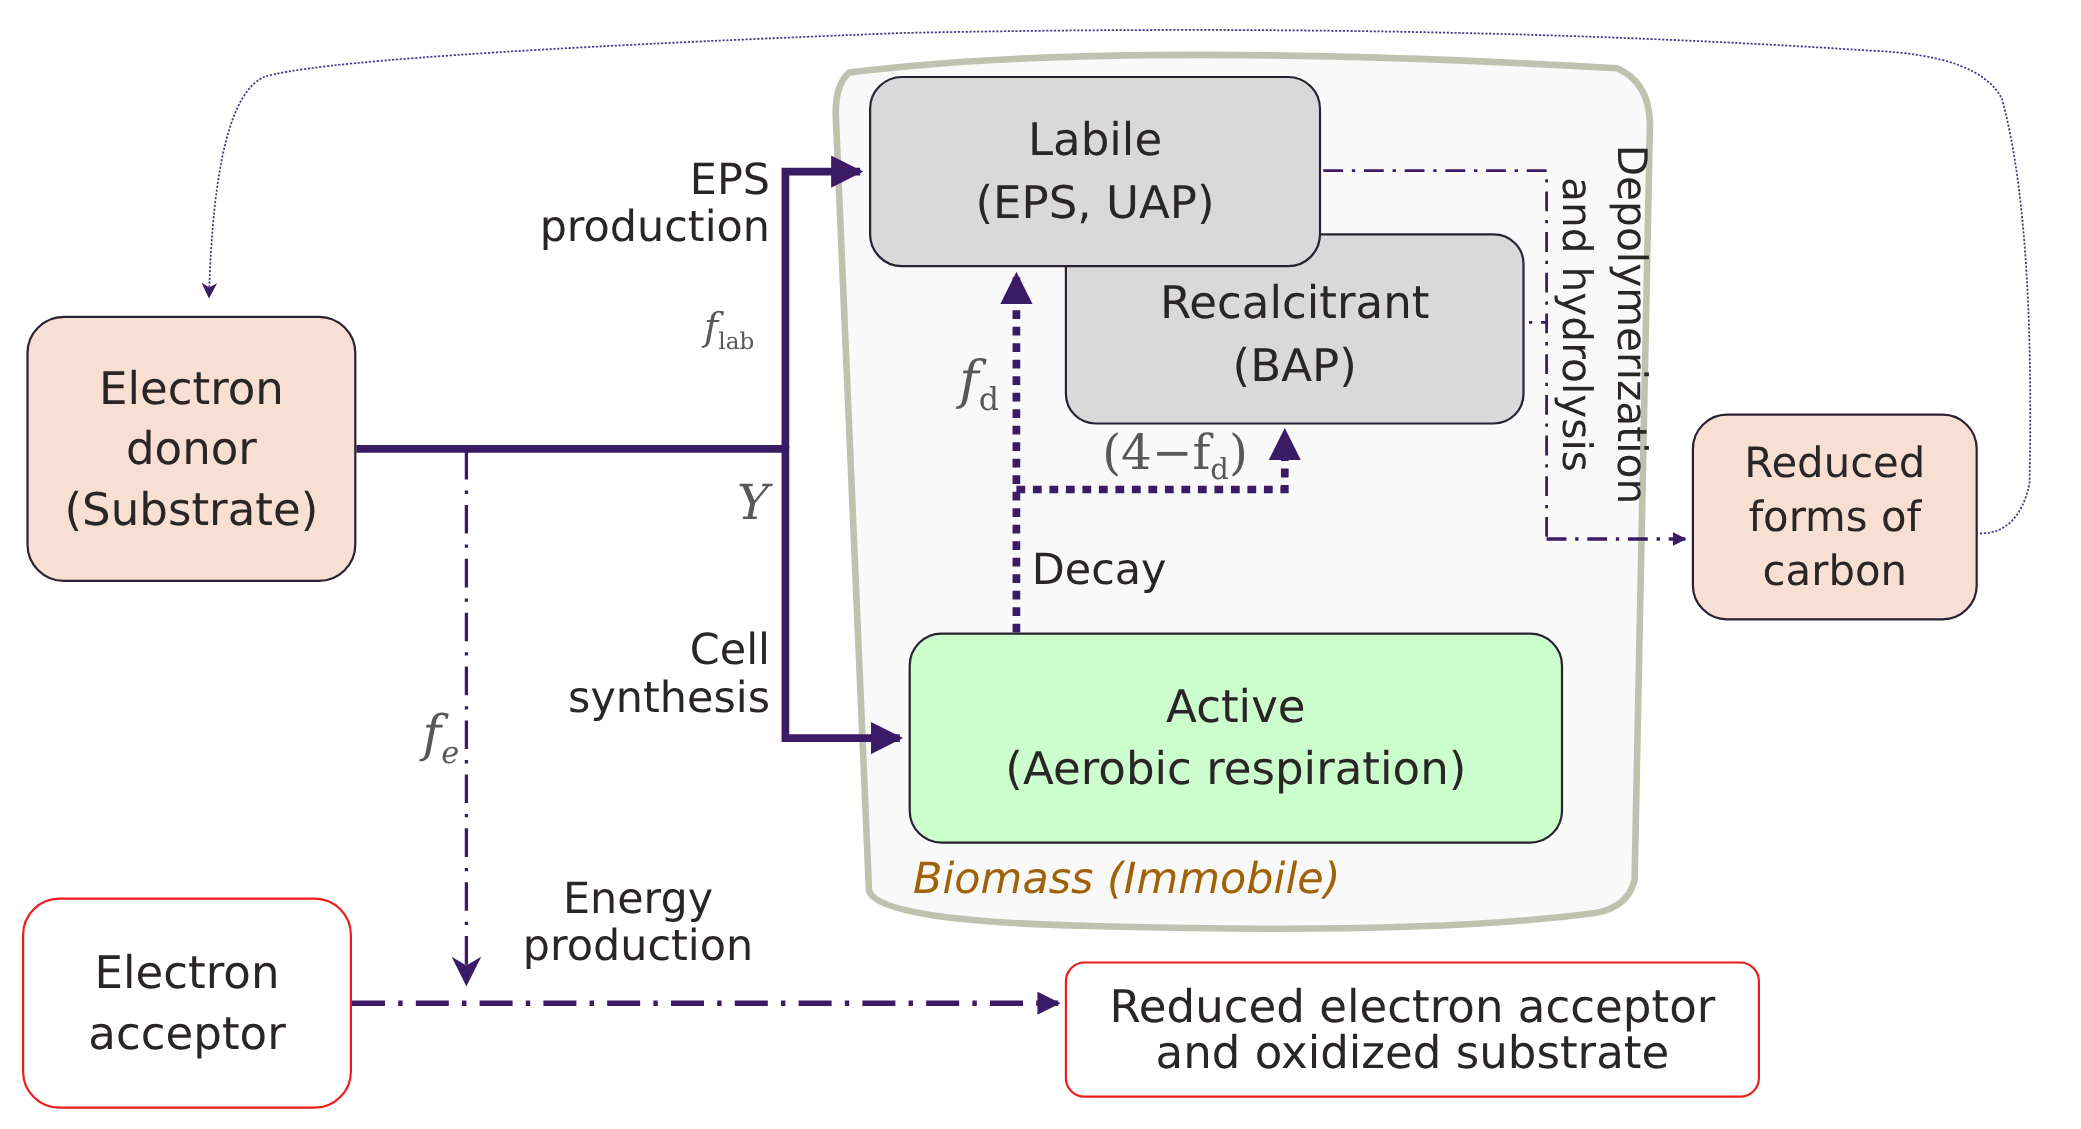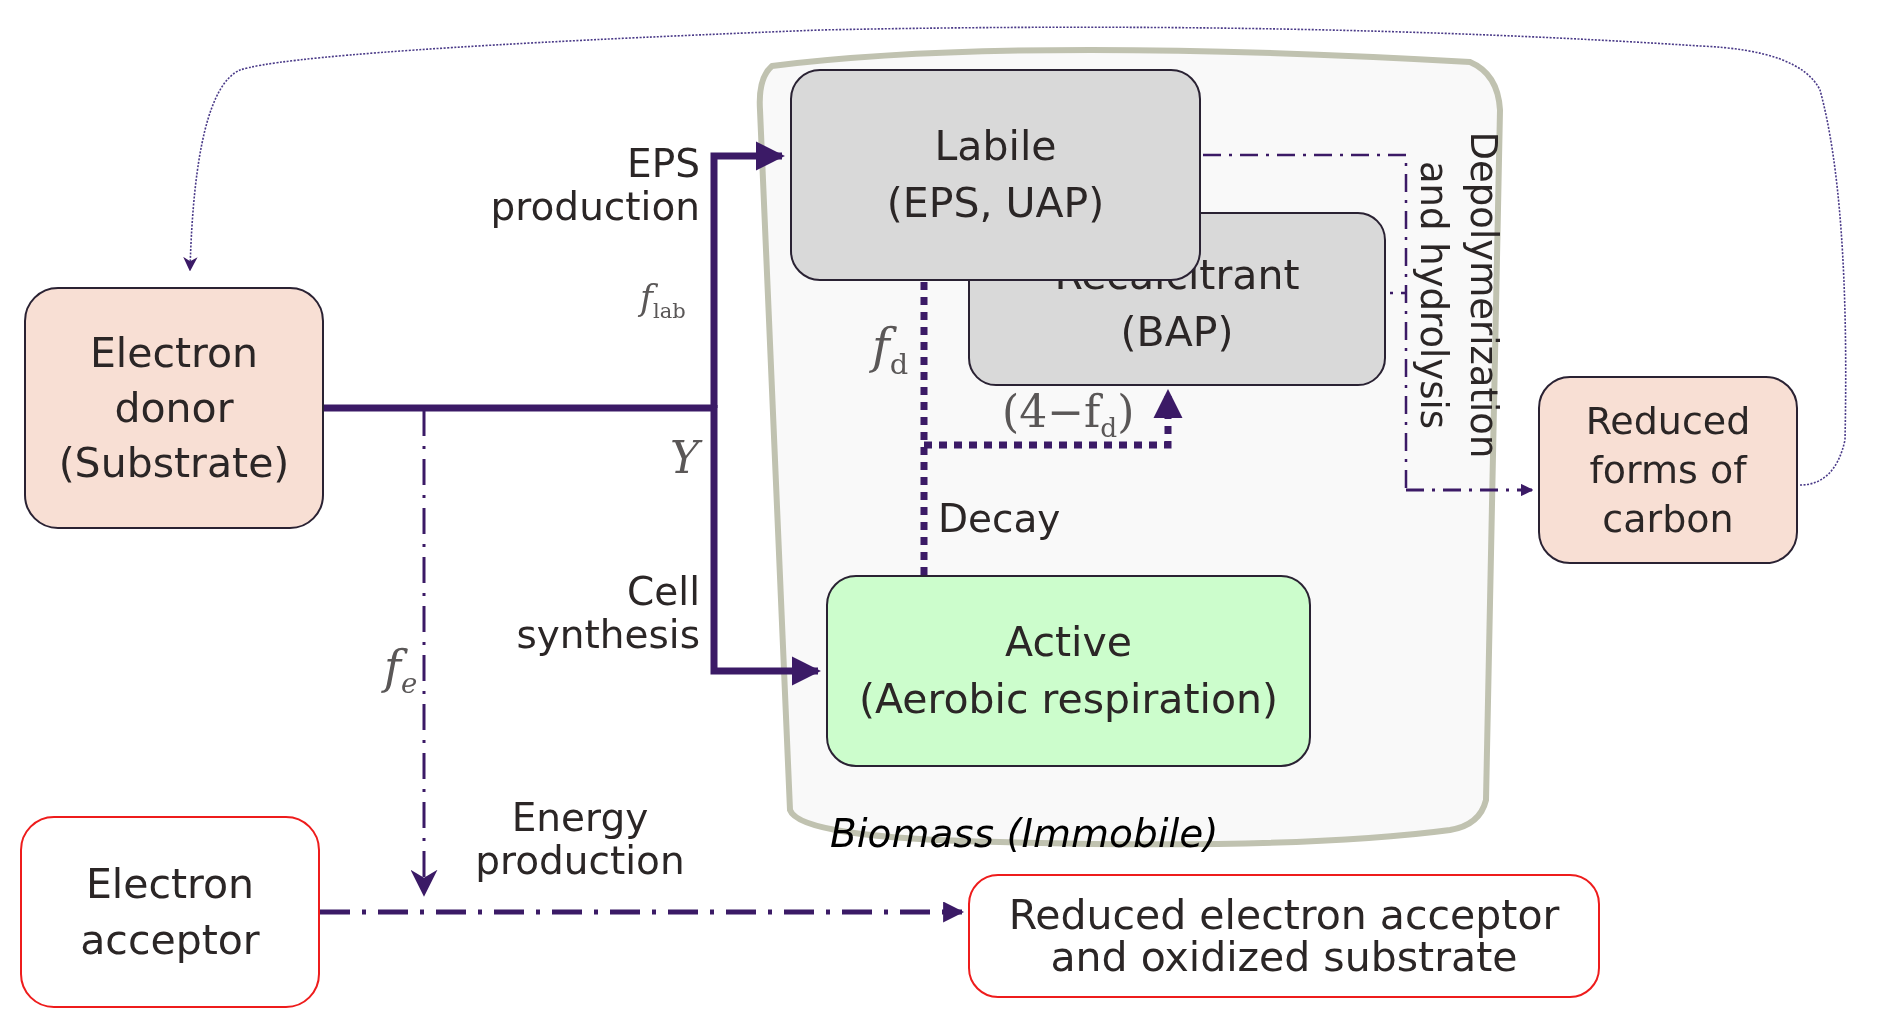--- a/index.html
+++ b/index.html
@@ -5,39 +5,39 @@
   html, body { margin: 0; padding: 0; background: #ffffff; }
   body { width: 1892px; height: 1026px; position: relative; overflow: hidden;
          font-family: "DejaVu Sans", sans-serif; color: #2b2626; }
   svg#diagram { position: absolute; left: 0; top: 0; }
   .box { position: absolute; box-sizing: border-box; display: flex; align-items: center;
          justify-content: center; text-align: center; }
   .box span { display: block; white-space: pre-line; }
   .node-dark { border: 2px solid #2a2233; }
   .donor { left: 24px; top: 287px; width: 300px; height: 242px; background: #f8dfd4;
            border-radius: 34px; font-size: 41px; line-height: 55px; }
-  .labile { left: 790px; top: 69px; width: 411px; height: 212px; background: #d9d9d9;
+  .labile { left: 790px; top: 69px; width: 411px; height: 174px; background: #d9d9d9;
             border-radius: 30px; font-size: 41px; line-height: 57px; z-index: 3; }
   .recalc { left: 968px; top: 212px; width: 418px; height: 174px; background: #d9d9d9;
             border-radius: 28px; font-size: 41px; line-height: 57px; z-index: 2; padding-top: 10px; }
-  .active { left: 826px; top: 575px; width: 485px; height: 192px; background: #ccfdcc;
+  .active { left: 826px; top: 575px; width: 595px; height: 192px; background: #ccfdcc;
             border-radius: 30px; font-size: 41px; line-height: 57px; z-index: 2; }
   .carbon { left: 1538px; top: 376px; width: 260px; height: 188px; background: #f8dfd4;
             border-radius: 32px; font-size: 38px; line-height: 49px; }
   .acceptor { left: 20px; top: 816px; width: 300px; height: 192px; background: #fff;
               border: 2px solid #ee1c1c; border-radius: 34px; font-size: 41px; line-height: 56px; }
   .reduced-acc { left: 968px; top: 874px; width: 632px; height: 124px; background: #fff;
-                 border: 2px solid #ee1c1c; border-radius: 30px; font-size: 41px; line-height: 42px; }
+                 border: 2px solid #ee1c1c; border-radius: 18px; font-size: 41px; line-height: 42px; }
   .lbl { position: absolute; font-size: 39px; line-height: 43px; color: #2b2626; white-space: pre-line; z-index: 4; }
   .math { position: absolute; font-family: "DejaVu Serif", serif; color: #5a5757; font-style: italic; z-index: 4; }
   .math sub { font-style: normal; font-size: 60%; }
   .rot { position: absolute; transform-origin: left top; transform: rotate(90deg); font-size: 37px;
          line-height: 50px; text-align: center; white-space: pre-line; color: #2b2626; z-index: 4; }
-  .biomass-lbl { position: absolute; left: 830px; top: 811px; font-size: 39px; font-style: italic;
-                 color: #000000; z-index: 4; }
+  .biomass-lbl { position: absolute; left: 830px; top: 777px; font-size: 39px; font-style: italic;
+                 color: #a16207; z-index: 4; }
 </style>
 </head>
 <body>
 
 <svg id="diagram" width="1892" height="1026">
   <defs>
     <marker id="arr" viewBox="0 0 10 10" refX="9" refY="5" markerWidth="4.2" markerHeight="4.2" orient="auto">
       <path d="M0,0 L10,5 L0,10 z" fill="#3b1a66"></path>
     </marker>
     <marker id="arrThin" viewBox="0 0 10 10" refX="9" refY="5" markerWidth="9" markerHeight="9" orient="auto">

